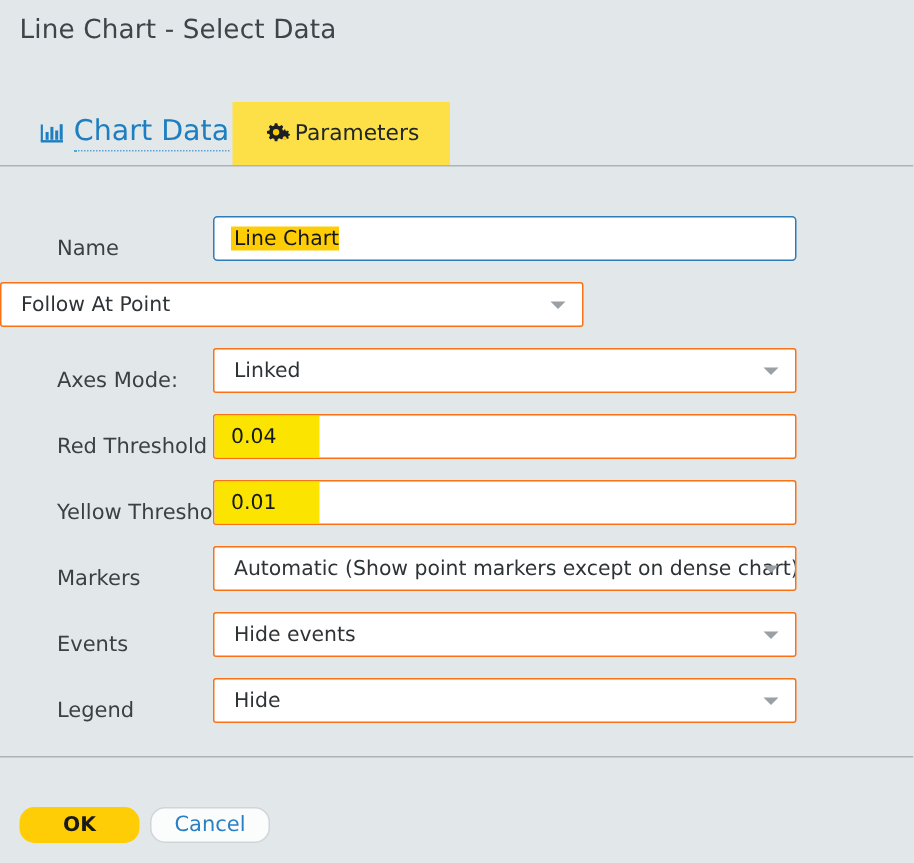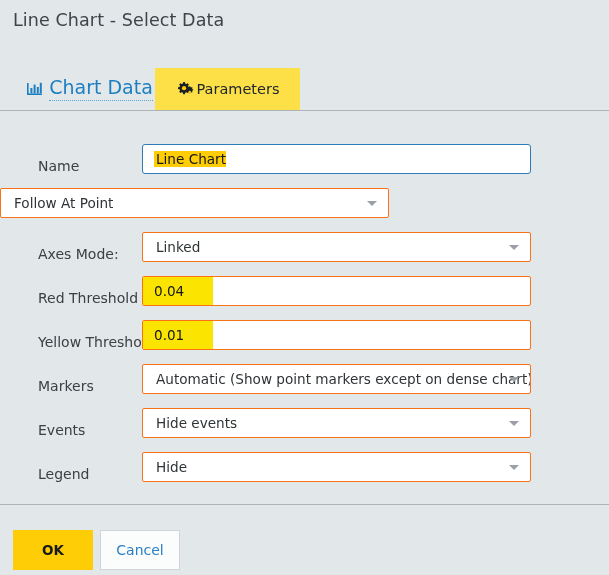--- a/index.html
+++ b/index.html
@@ -168,26 +168,26 @@
   .footer {
     position: absolute;
     left: 0;
     top: 533px;
     width: 609px;
     height: 34px;
     display: flex;
     align-items: center;
   }
   .btn {
-    height: 40px;
+    height: 24px;
     box-sizing: border-box;
     display: inline-flex;
     align-items: center;
     justify-content: center;
-    border-radius: 0;
+    border-radius: 10px;
     cursor: pointer;
     user-select: none;
   }
   .btn-ok {
     margin-left: 13px;
     width: 80px;
     background: #fecd06;
     border: 1px solid #fecd06;
     color: #17191b;
     font-size: 13.5px;

